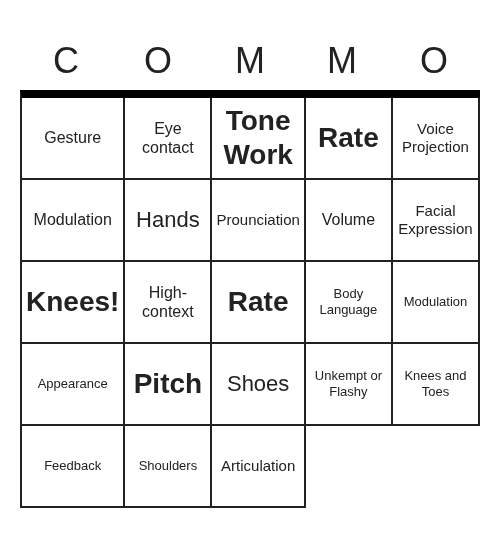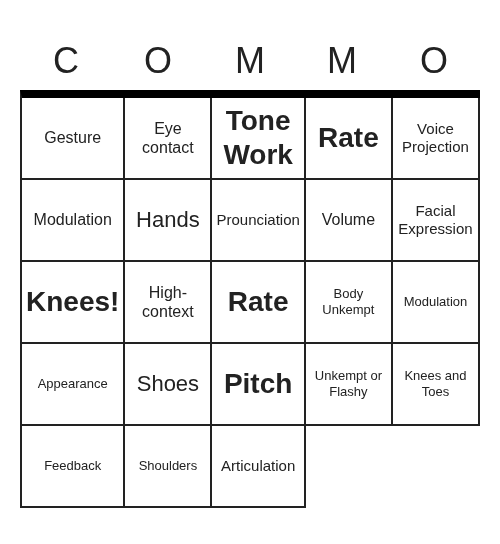--- a/index.html
+++ b/index.html
@@ -103,33 +103,33 @@
       <div class="bingo-cell">
         <span class="size-xl">Knees!</span>
       </div>
       <div class="bingo-cell">
         <span class="size-md">High-context</span>
       </div>
       <div class="bingo-cell">
         <span class="size-xl">Rate</span>
       </div>
       <div class="bingo-cell">
-        <span class="size-sm">Body Unkempt</span>
+        <span class="size-sm">Body Language</span>
       </div>
       <div class="bingo-cell">
         <span class="size-sm">Modulation</span>
       </div>
       <div class="bingo-cell">
         <span class="size-sm">Appearance</span>
       </div>
       <div class="bingo-cell">
-        <span class="size-lg">Shoes</span>
+        <span class="size-xl">Pitch</span>
       </div>
       <div class="bingo-cell">
-        <span class="size-xl">Pitch</span>
+        <span class="size-lg">Shoes</span>
       </div>
       <div class="bingo-cell">
         <span class="size-sm">Unkempt or Flashy</span>
       </div>
       <div class="bingo-cell">
         <span class="size-sm">Knees and Toes</span>
       </div>
       <div class="bingo-cell">
         <span class="size-sm">Feedback</span>
       </div>

